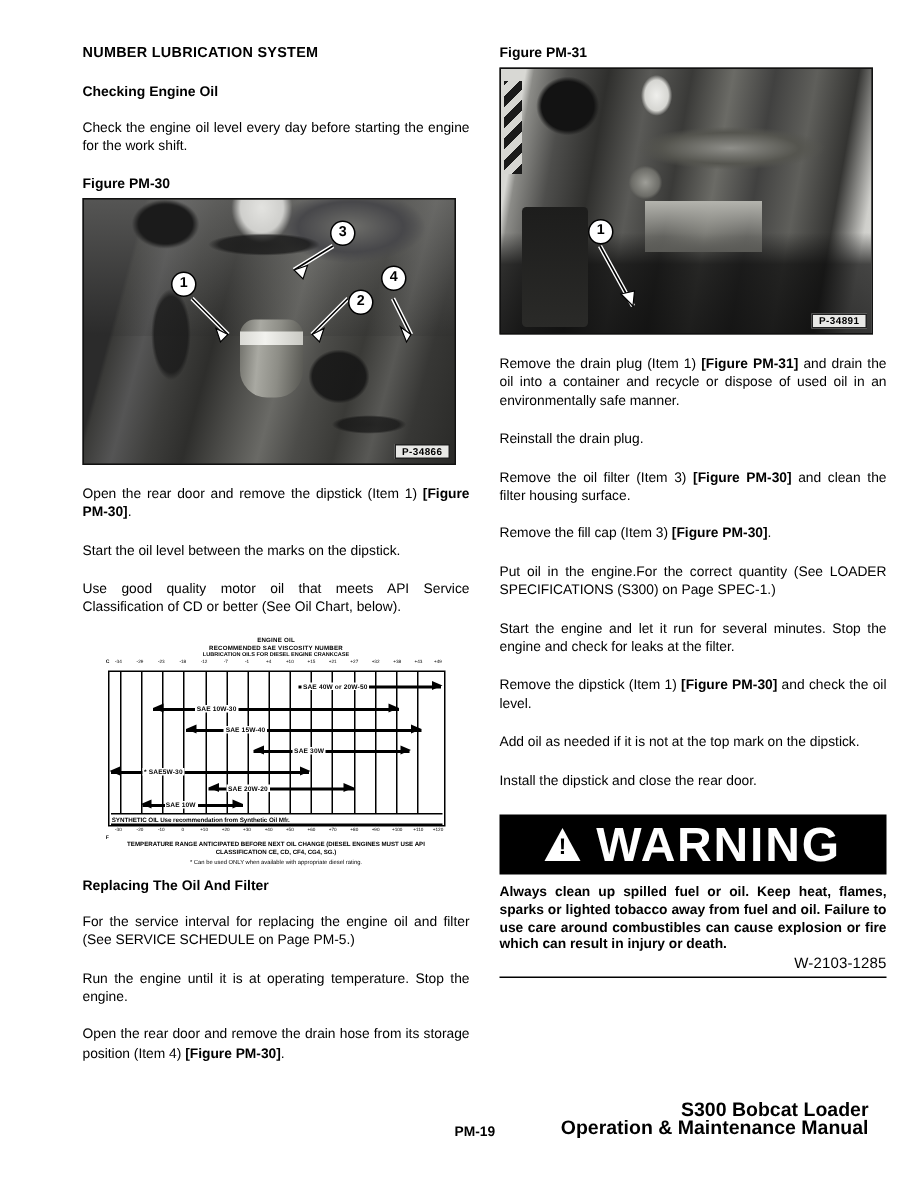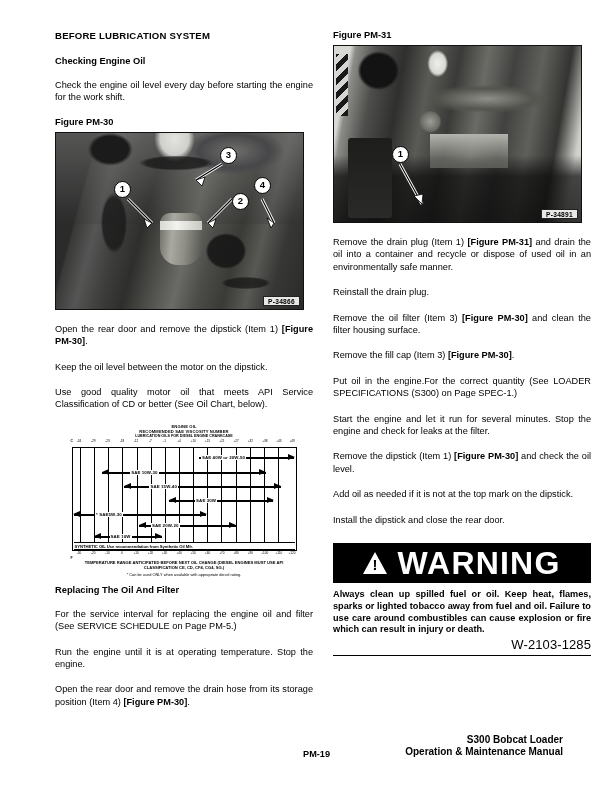--- a/index.html
+++ b/index.html
@@ -325,21 +325,21 @@
   }
   .warning-text {
     font-size: 9.2px;
     font-weight: bold;
     line-height: 11.8px;
     margin-top: 6px;
     text-align: justify;
   }
   .warning-code {
     text-align: right;
-    font-size: 13px;
+    font-size: 10px;
     margin-top: 1px;
     letter-spacing: 0.1px;
   }
   .warn-rule {
     border-top: 1.6px solid #000;
     margin-top: 3px;
   }
 
   
   .footer {
@@ -349,35 +349,35 @@
     height: 26px;
   }
   .footer-page {
     position: absolute;
     left: 248px; bottom: 0;
     font-size: 9.2px;
     font-weight: bold;
   }
   .footer-right {
     position: absolute;
-    right: 16px; bottom: 0;
+    right: 0; bottom: 0;
     text-align: right;
-    font-size: 10px;
+    font-size: 13px;
     font-weight: bold;
     line-height: 12.6px;
   }
 </style>
 </head>
 <body>
 
 <div class="page">
 
   <div class="col col-left">
 
-    <h1 class="section-title">BEFORE LUBRICATION SYSTEM</h1>
+    <h1 class="section-title">NUMBER LUBRICATION SYSTEM</h1>
 
     <h2 class="sub-title">Checking Engine Oil</h2>
 
     <p class="body">Check the engine oil level every day before starting the engine for the work shift.</p>
 
     <div class="fig-caption">Figure PM-30</div>
 
     <div class="photo ph30">
 
       <div class="filter-barrel"></div>
@@ -403,21 +403,21 @@
       <div class="callout" style="left:58px; top:48px;">1</div>
       <div class="callout" style="left:176px; top:60px;">2</div>
       <div class="callout" style="left:164px; top:14px;">3</div>
       <div class="callout" style="left:198px; top:44px;">4</div>
 
       <div class="photo-id">P-34866</div>
     </div>
 
     <p class="body"><span>Open the rear door and remove the dipstick (Item 1) </span><b>[Figure PM-30]</b><span>.</span></p>
 
-    <p class="body">Keep the oil level between the motor on the dipstick.</p>
+    <p class="body">Start the oil level between the marks on the dipstick.</p>
 
     <p class="body">Use good quality motor oil that meets API Service Classification of CD or better (See Oil Chart, below).</p>
 
     <div class="oil-chart">
       <div class="oc-title">ENGINE OIL</div>
       <div class="oc-title">RECOMMENDED SAE VISCOSITY NUMBER</div>
       <div class="oc-sub">LUBRICATION OILS FOR DIESEL ENGINE CRANKCASE</div>
 
       <div class="oc-ticks-top">
         <span class="oc-axis-unit">C</span>

